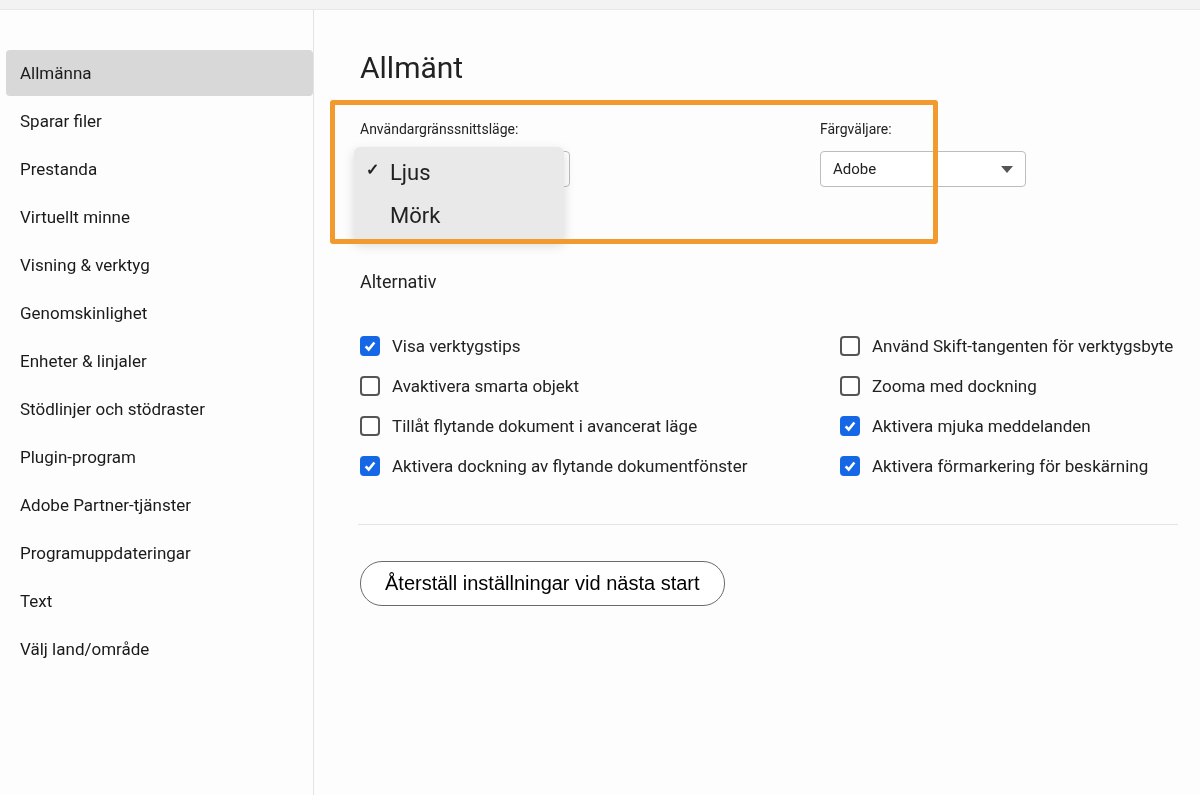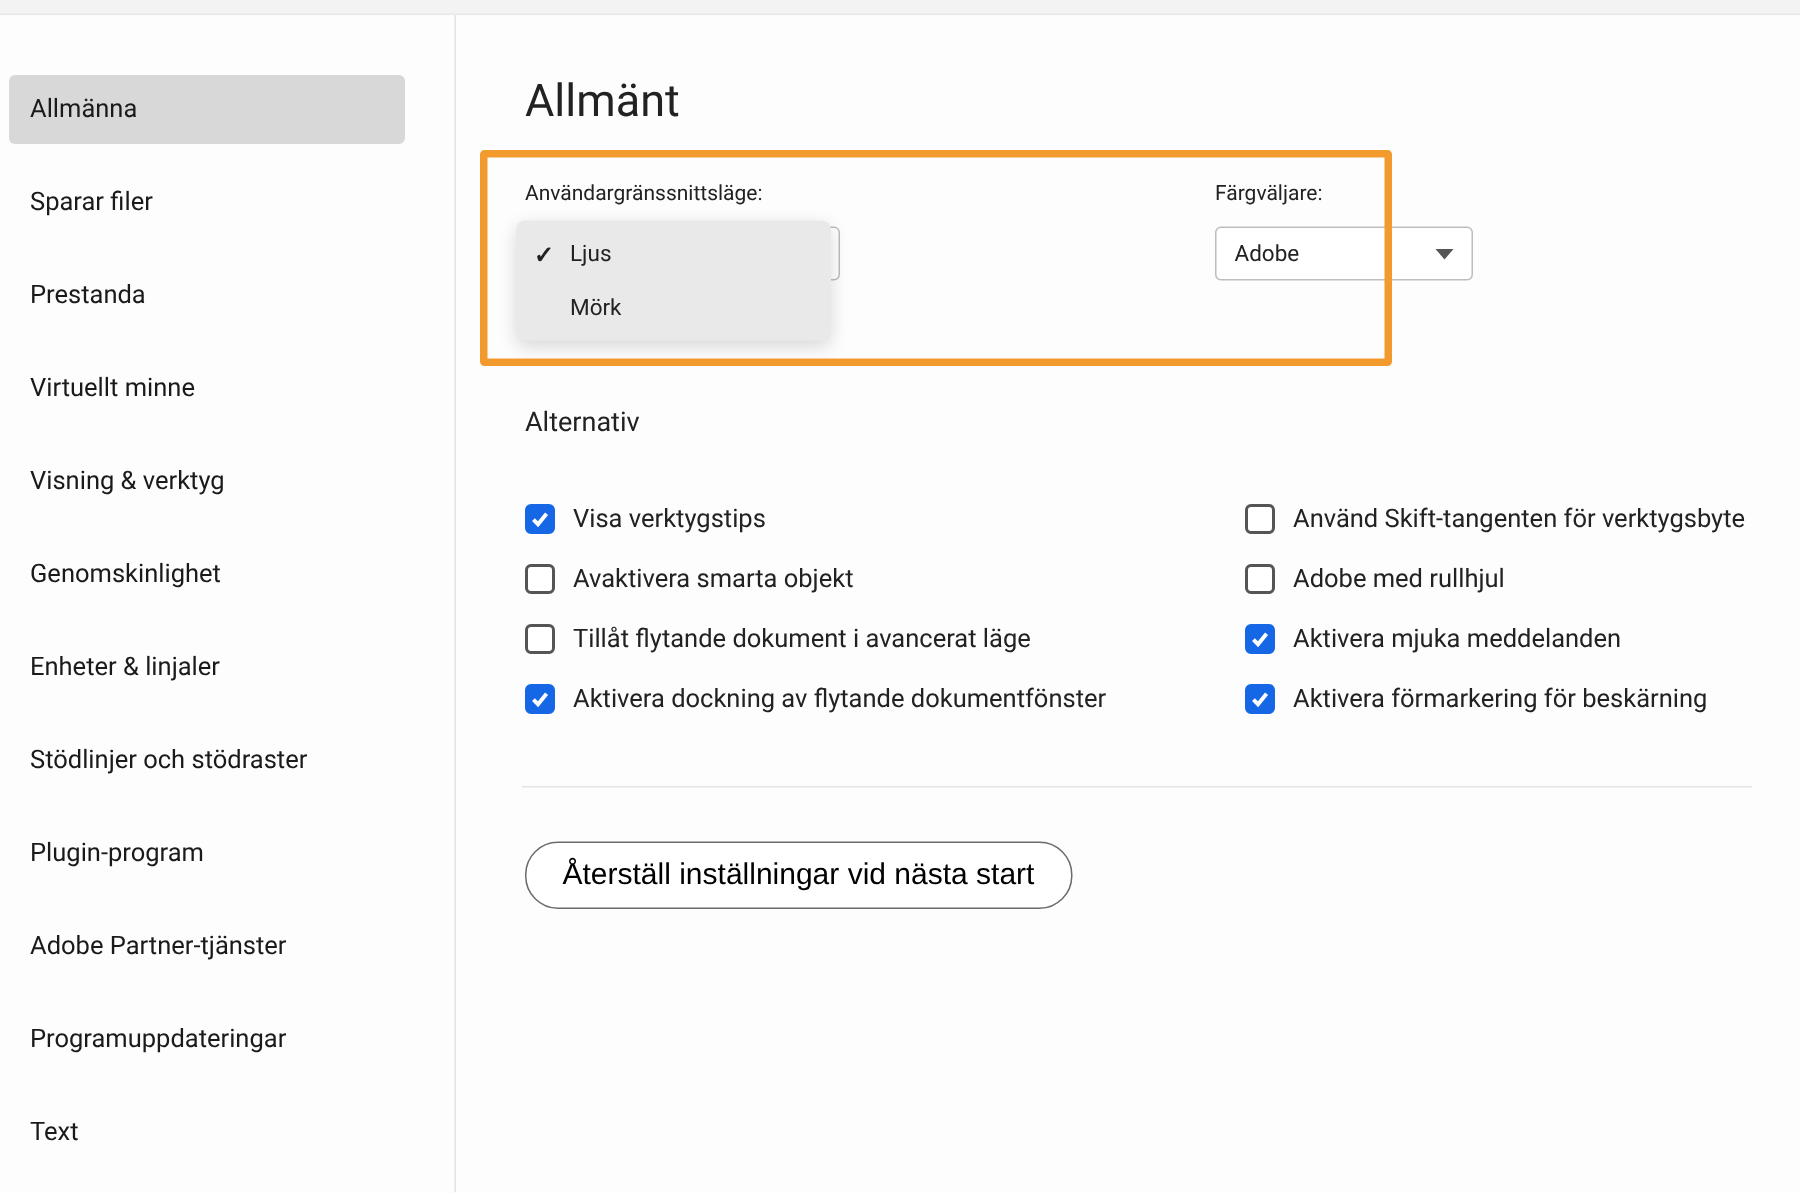--- a/index.html
+++ b/index.html
@@ -21,26 +21,26 @@
       display: flex;
       height: 785px;
     }
     .sidebar {
       width: 330px;
       padding: 40px 0 0 6px;
       border-right: 1px solid #e3e3e3;
     }
     .sidebar-item {
       padding: 13px 14px;
-      margin-bottom: 16px;
+      margin-bottom: 2px;
       border-radius: 4px;
       font-size: 17px;
       cursor: pointer;
       font-weight: 400;
-      width: 264px;
+      width: 307px;
       color: #1a1a1a;
     }
     .sidebar-item.active {
       background: #d8d8d8;
     }
     .main {
       flex: 1;
       padding: 40px 0 0 46px;
       position: relative;
     }
@@ -66,21 +66,21 @@
     }
     .setting-col {
       min-width: 380px;
     }
     .setting-label {
       font-size: 14px;
       margin-bottom: 14px;
       display: block;
     }
     .select-box {
-      width: 172px;
+      width: 206px;
       height: 36px;
       border: 1px solid #bdbdbd;
       border-radius: 4px;
       background: #ffffff;
       display: flex;
       align-items: center;
       justify-content: space-between;
       padding: 0 12px;
       cursor: pointer;
       font-size: 15px;
@@ -113,21 +113,21 @@
       left: -6px;
       width: 210px;
       background: #e9e9e9;
       border-radius: 6px;
       box-shadow: 0 4px 12px rgba(0,0,0,0.15);
       z-index: 2;
       padding: 4px 0;
     }
     .dropdown-opt {
       padding: 9px 14px 9px 36px;
-      font-size: 15px;
+      font-size: 22px;
       cursor: pointer;
       position: relative;
     }
     .dropdown-opt.selected::before {
       content: "✓";
       position: absolute;
       left: 12px;
       top: 9px;
       font-size: 16px;
       font-weight: 600;
@@ -275,21 +275,21 @@
         </div>
       </div>
 
       <div class="options-col right">
         <div class="check-row">
           <div class="chk unchecked"></div>
           <span>Använd Skift-tangenten för verktygsbyte</span>
         </div>
         <div class="check-row">
           <div class="chk unchecked"></div>
-          <span>Adobe med rullhjul</span>
+          <span>Zooma med dockning</span>
         </div>
         <div class="check-row">
           <div class="chk checked">
               <svg viewBox="0 0 16 16">
                 <polyline points="3,8.5 6.5,12 13,4"></polyline>
               </svg>
             </div>
           <span>Aktivera mjuka meddelanden</span>
         </div>
         <div class="check-row">

